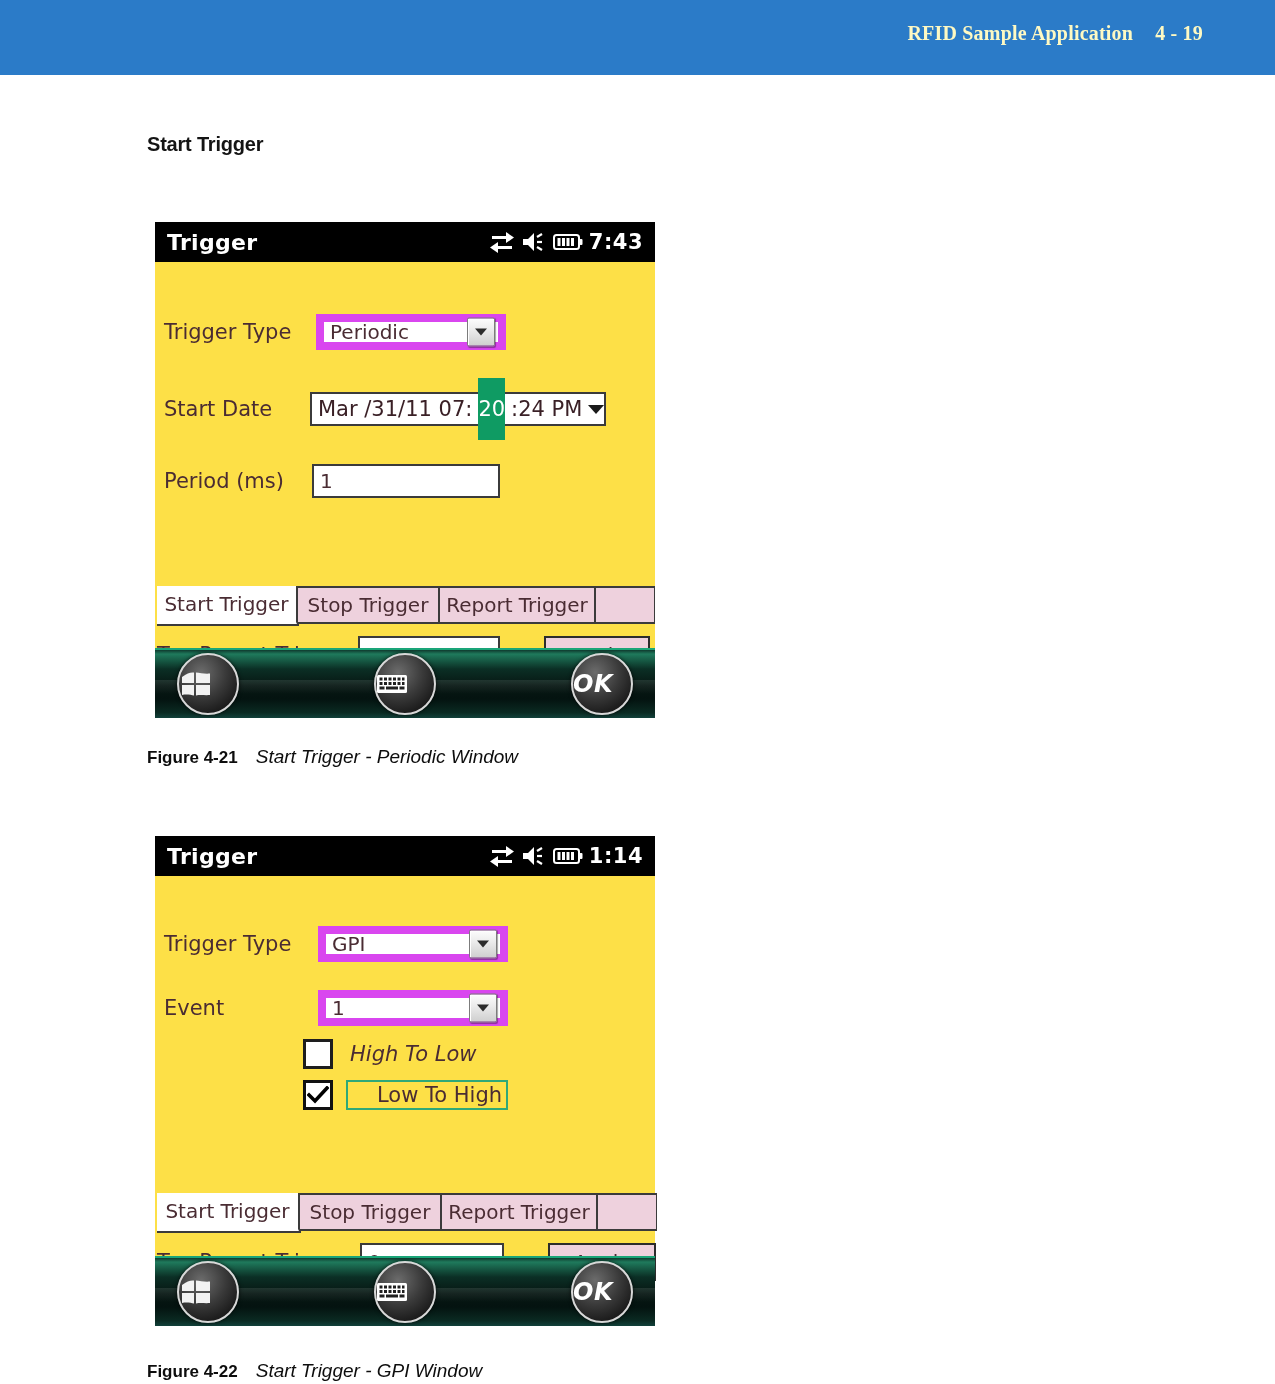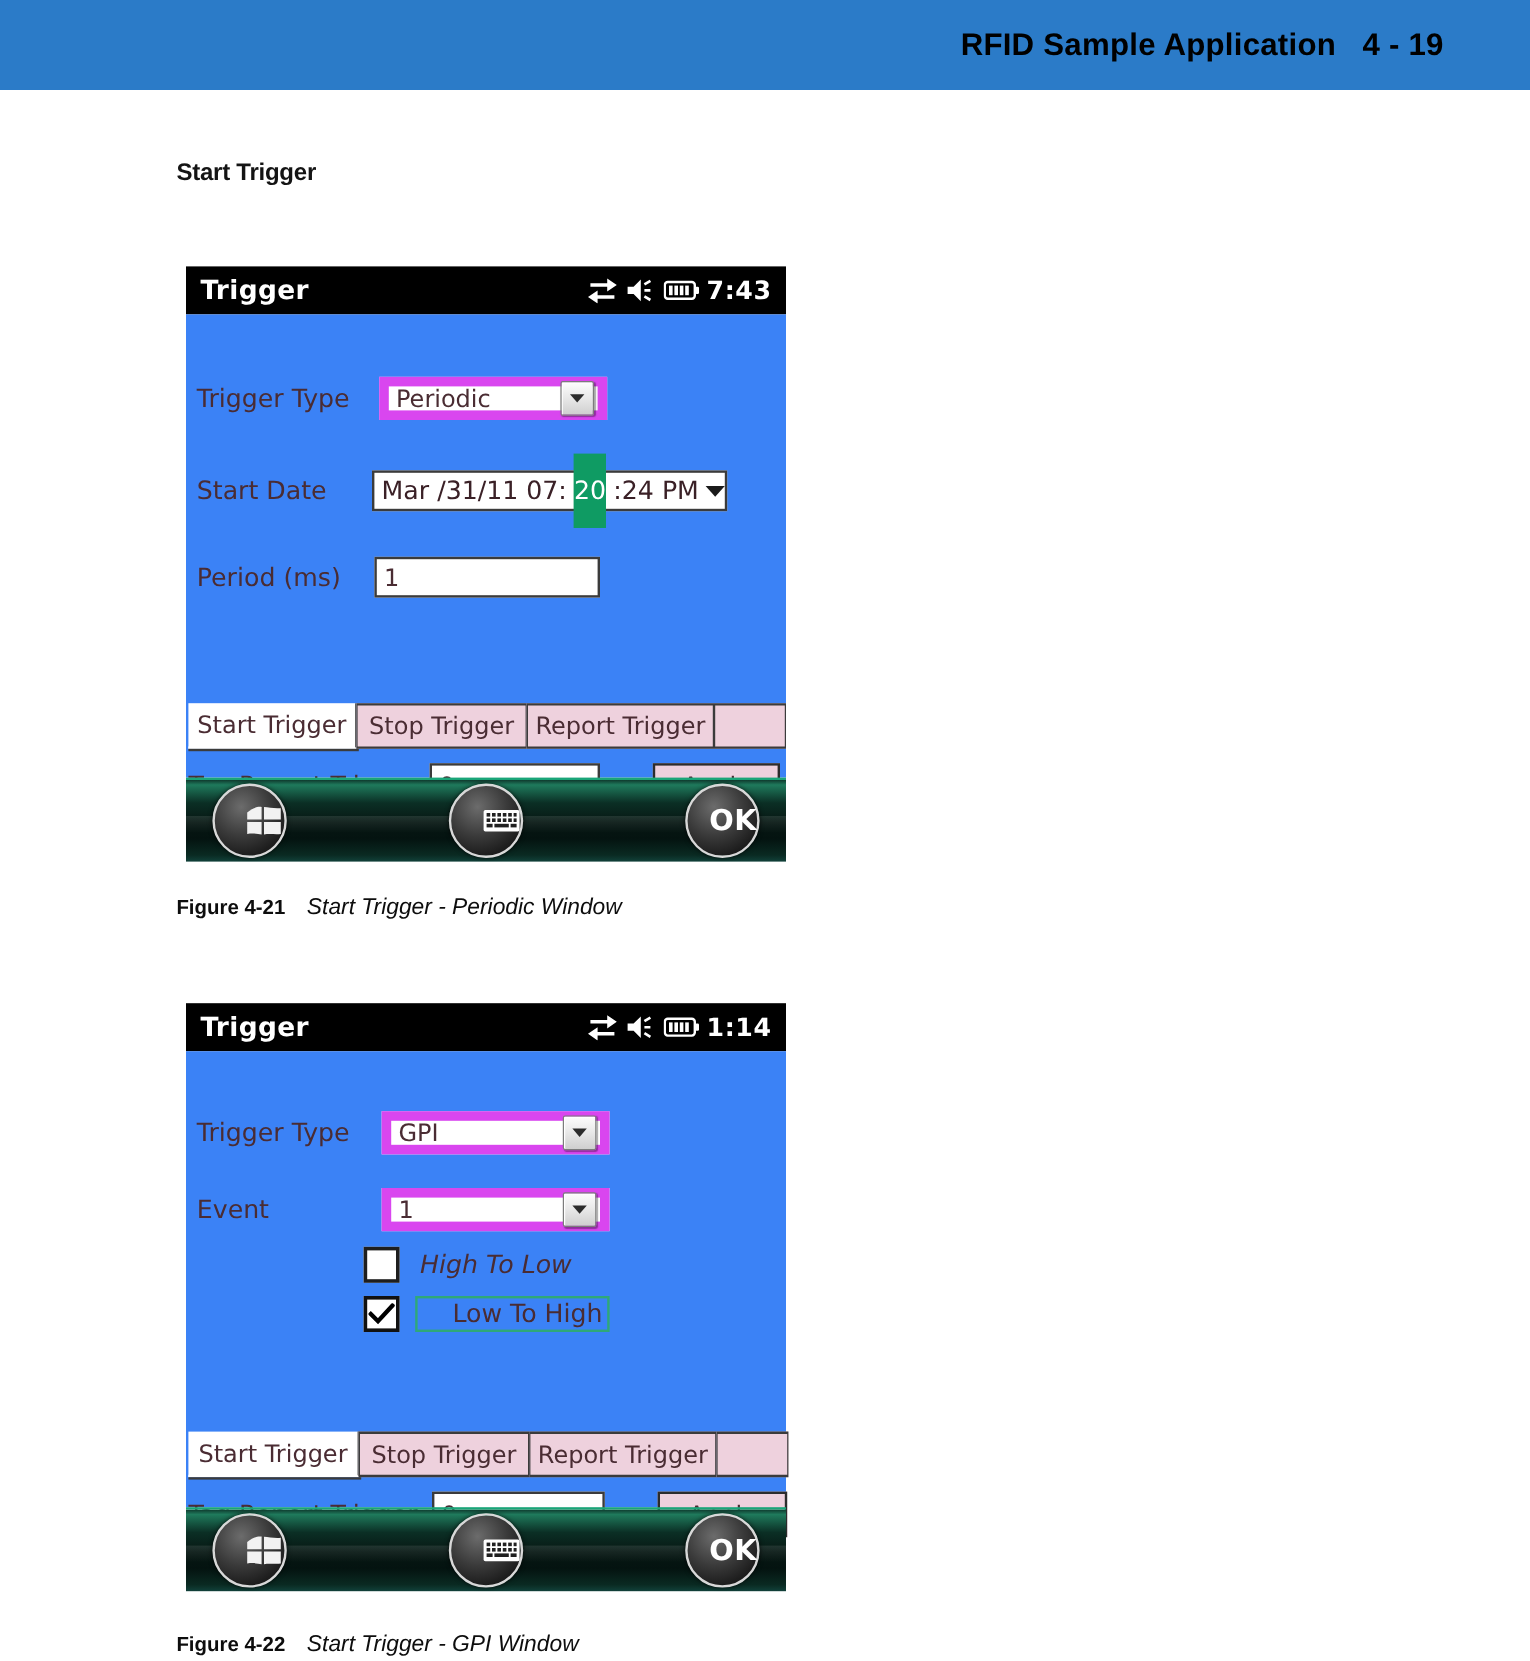--- a/index.html
+++ b/index.html
@@ -20,26 +20,26 @@
     position: absolute;
     left: 0; top: 0;
     width: 1275px;
     height: 75px;
     background: #2b7bc8;
   }
   .page-header-text {
     position: absolute;
     right: 72px;
     top: 22px;
-    color: #000000;
-    font-size: 26px;
+    color: #fef9c3;
+    font-size: 20px;
     font-weight: 600;
     letter-spacing: .2px;
     white-space: nowrap;
-    font-family: Liberation Sans, sans-serif;
+    font-family: Liberation Serif, serif;
   }
   .page-header-text .pg {
     display: inline-block;
     margin-left: 22px;
     font-weight: 600;
   }
 
   
   .section-heading {
     position: absolute;
@@ -89,21 +89,21 @@
     font-size: 21px;
     font-weight: bold;
     font-family: "DejaVu Sans", sans-serif;
     letter-spacing: .5px;
   }
   .icon-svg { display: block; }
 
   
   .dev-body {
     position: relative;
-    background: #3b82f6;
+    background: #fde047;
     box-sizing: border-box;
   }
   .dev-body-1 { height: 386px; }
   .dev-body-2 { height: 380px; }
 
   .form-row {
     position: absolute;
     display: flex;
     align-items: center;
   }
@@ -305,21 +305,22 @@
     position: absolute;
     top: 50%;
     transform: translateY(-50%);
     width: 58px; height: 58px;
     border-radius: 50%;
     background: radial-gradient(circle at 38% 30%, #6c6c6c 0%, #3a3a3a 45%, #1d1d1d 75%, #101010 100%);
     border: 2px solid #d8d8d8;
     box-shadow: 0 0 4px rgba(0,0,0,.8);
     display: flex;
     align-items: center;
-    justify-content: flex-end;
+    justify-content: flex-start;
+    font-style: italic;
   }
   .tb-start { left: 22px; }
   .tb-kbd   { left: 50%; transform: translate(-50%, -50%); }
   .tb-ok    { right: 22px; }
   .ok-text {
     color: #ffffff;
     font-size: 24px;
     font-weight: bold;
     font-family: "DejaVu Sans", sans-serif;
     letter-spacing: .5px;

